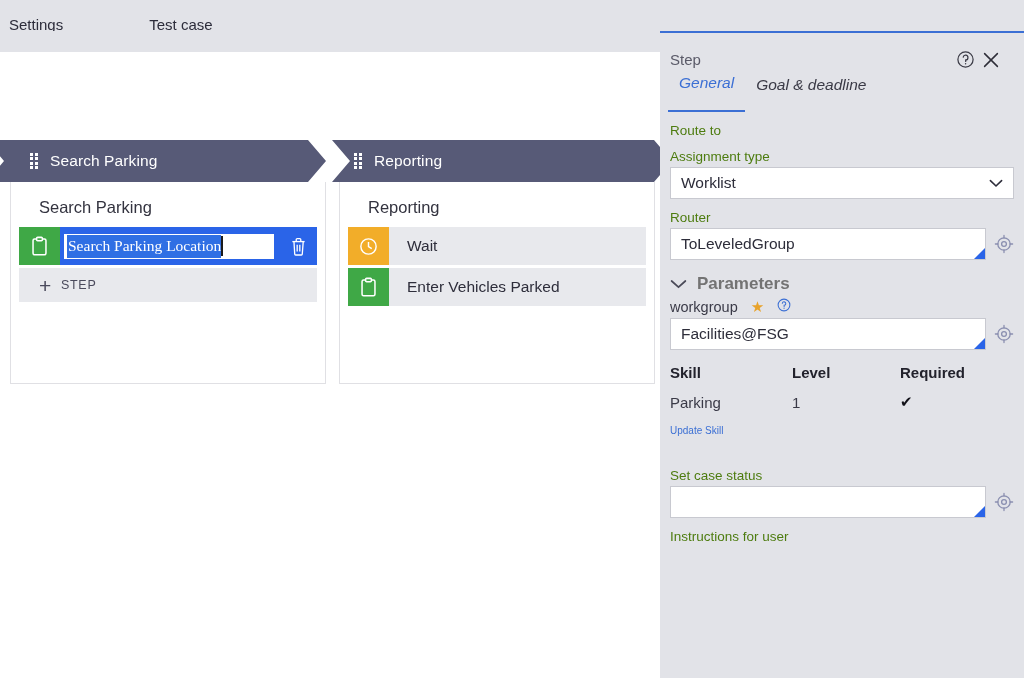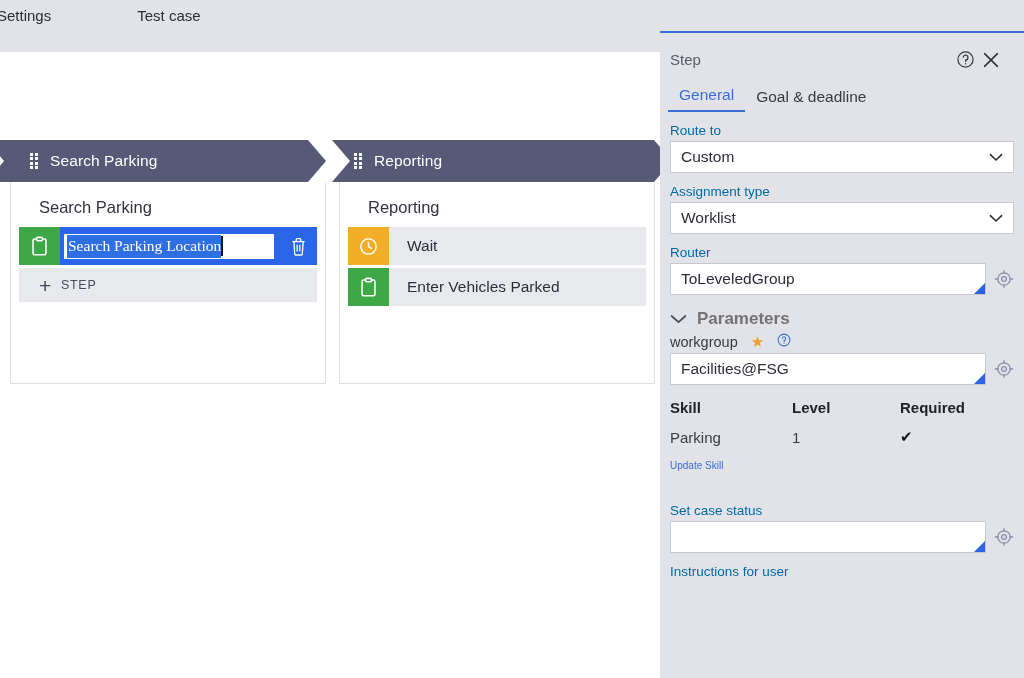--- a/index.html
+++ b/index.html
@@ -25,21 +25,22 @@
     position: absolute;
     left: 0; top: 0;
     width: 1024px; height: 31px;
     background: #e2e3e8;
     border-bottom: 1px solid #cfd0d6;
   }
   .topbar-tabs {
     display: flex;
     align-items: center;
     height: 31px;
-    padding-left: 0px;
+    padding-left: 12px;
+    margin-top: 9px;
   }
   .topbar-tab {
     font-size: 15px;
     color: #2c2c3a;
     padding: 0 12px;
     line-height: 31px;
     cursor: pointer;
     white-space: nowrap;
   }
   .topbar-tab.first { padding-left: 0px; margin-left: -3px; }
@@ -251,35 +252,36 @@
   .tabs {
     display: flex;
     align-items: flex-end;
     padding-left: 8px;
     margin-top: 11px;
     height: 32px;
   }
   .tab {
     font-size: 15.5px;
     color: #3a3a46;
-    padding: 0 11px 6px 11px;
-    cursor: pointer;
+    padding: 0 11px 18px 11px;
+    cursor: pointer;
+    font-style: italic;
   }
   .tab.active {
     color: #3b6fd4;
     border-bottom: 2px solid #3b6fd4;
   }
 
   .panel-body {
     padding: 0 10px 0 10px;
   }
 
   .fld-label {
     font-size: 13.5px;
-    color: #0369a1;
+    color: #4d7c0f;
     margin: 11px 0 3px 0;
   }
 
   .select-box {
     position: relative;
     height: 32px;
     background: #ffffff;
     border: 1px solid #c8c9d0;
     box-sizing: border-box;
     display: flex;
@@ -525,28 +527,20 @@
 
     <div class="tabs">
       <div class="tab active">General</div>
       <div class="tab">Goal &amp; deadline</div>
     </div>
 
     <div class="panel-body">
 
       
       <div class="fld-label">Route to</div>
-      <div class="select-box">
-        <span>Custom</span>
-        <span class="chevdown">
-          <svg width="14" height="9" viewBox="0 0 14 9" fill="none" stroke="#2d2d3a" stroke-width="1.6">
-            <path d="M1.4 1.6 L7 7 L12.6 1.6" stroke-linecap="round"></path>
-          </svg>
-        </span>
-      </div>
 
       
       <div class="fld-label">Assignment type</div>
       <div class="select-box">
         <span>Worklist</span>
         <span class="chevdown">
           <svg width="14" height="9" viewBox="0 0 14 9" fill="none" stroke="#2d2d3a" stroke-width="1.6">
             <path d="M1.4 1.6 L7 7 L12.6 1.6" stroke-linecap="round"></path>
           </svg>
         </span>

